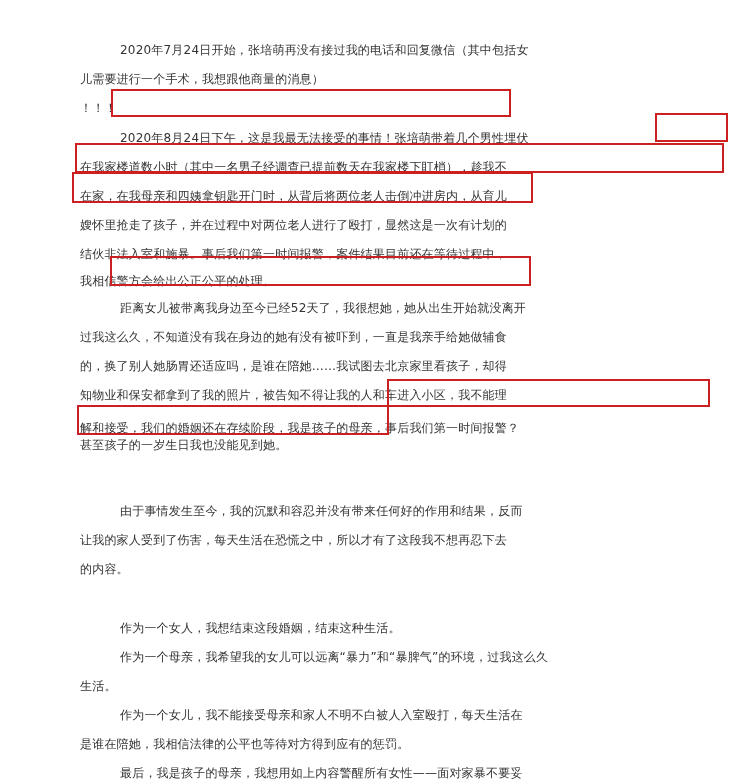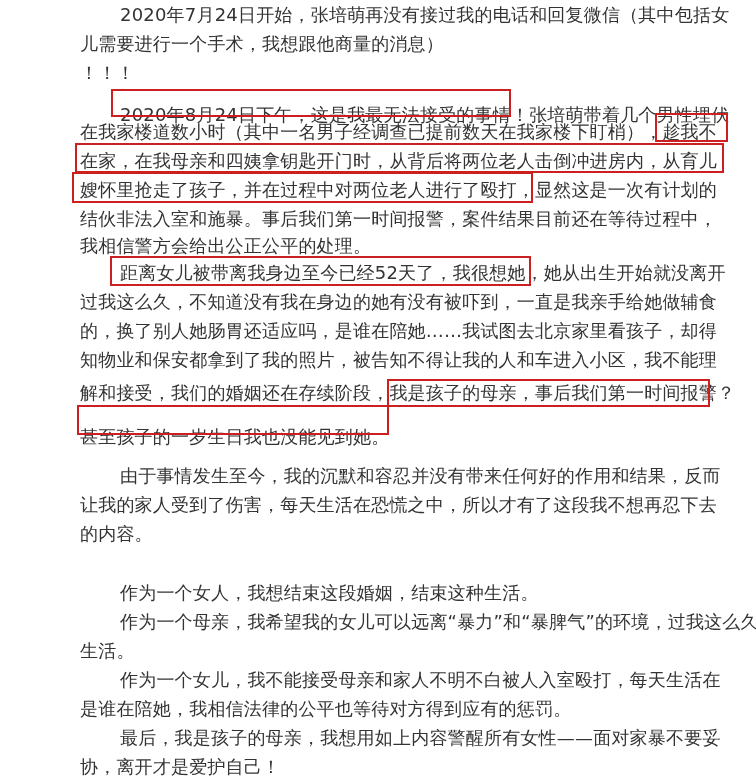--- a/index.html
+++ b/index.html
@@ -4,50 +4,50 @@
 <style>
   html, body { margin: 0; padding: 0; }
   body {
     width: 756px; height: 780px; overflow: hidden; background: #ffffff;
     font-family: "DejaVu Sans", "Liberation Sans", sans-serif;
     color: #333333; position: relative;
   }
   .doc { position: absolute; left: 80px; top: 0; width: 660px; }
   .line {
     position: absolute; left: 0; height: 29px; line-height: 29px;
-    font-size: 18px; white-space: nowrap; letter-spacing: 0.2px;
+    font-size: 12px; white-space: nowrap; letter-spacing: 0.2px; margin-top: 36px;
   }
   .ind { left: 40px; }
   .box {
     position: absolute; border: 2px solid #cc1f1f; box-sizing: border-box;
     pointer-events: none;
   }
 </style>
 </head>
 <body>
 
 <div class="doc">
 
   <div class="line ind" style="top:0px">2020年7月24日开始，张培萌再没有接过我的电话和回复微信（其中包括女</div>
   <div class="line" style="top:29px">儿需要进行一个手术，我想跟他商量的消息）</div>
   <div class="line" style="top:58px">！！！</div>
 
-  <div class="line ind" style="top:100px">2020年8月24日下午，这是我最无法接受的事情！张培萌带着几个男性埋伏</div>
+  <div class="line ind" style="top:88px">2020年8月24日下午，这是我最无法接受的事情！张培萌带着几个男性埋伏</div>
   <div class="line" style="top:117px">在我家楼道数小时（其中一名男子经调查已提前数天在我家楼下盯梢），趁我不</div>
   <div class="line" style="top:146px">在家，在我母亲和四姨拿钥匙开门时，从背后将两位老人击倒冲进房内，从育儿</div>
   <div class="line" style="top:175px">嫂怀里抢走了孩子，并在过程中对两位老人进行了殴打，显然这是一次有计划的</div>
   <div class="line" style="top:204px">结伙非法入室和施暴。事后我们第一时间报警，案件结果目前还在等待过程中，</div>
   <div class="line" style="top:231px">我相信警方会给出公正公平的处理。</div>
 
   <div class="line ind" style="top:258px">距离女儿被带离我身边至今已经52天了，我很想她，她从出生开始就没离开</div>
   <div class="line" style="top:287px">过我这么久，不知道没有我在身边的她有没有被吓到，一直是我亲手给她做辅食</div>
   <div class="line" style="top:316px">的，换了别人她肠胃还适应吗，是谁在陪她……我试图去北京家里看孩子，却得</div>
   <div class="line" style="top:345px">知物业和保安都拿到了我的照片，被告知不得让我的人和车进入小区，我不能理</div>
   <div class="line" style="top:378px">解和接受，我们的婚姻还在存续阶段，我是孩子的母亲，事后我们第一时间报警？</div>
-  <div class="line" style="top:422px">甚至孩子的一岁生日我也没能见到她。</div>
+  <div class="line" style="top:395px">甚至孩子的一岁生日我也没能见到她。</div>
 
   <div class="line ind" style="top:461px">由于事情发生至今，我的沉默和容忍并没有带来任何好的作用和结果，反而</div>
   <div class="line" style="top:490px">让我的家人受到了伤害，每天生活在恐慌之中，所以才有了这段我不想再忍下去</div>
   <div class="line" style="top:519px">的内容。</div>
 
   <div class="line ind" style="top:578px">作为一个女人，我想结束这段婚姻，结束这种生活。</div>
 
   <div class="line ind" style="top:607px">作为一个母亲，我希望我的女儿可以远离“暴力”和“暴脾气”的环境，过我这么久</div>
   <div class="line" style="top:636px">生活。</div>
 

